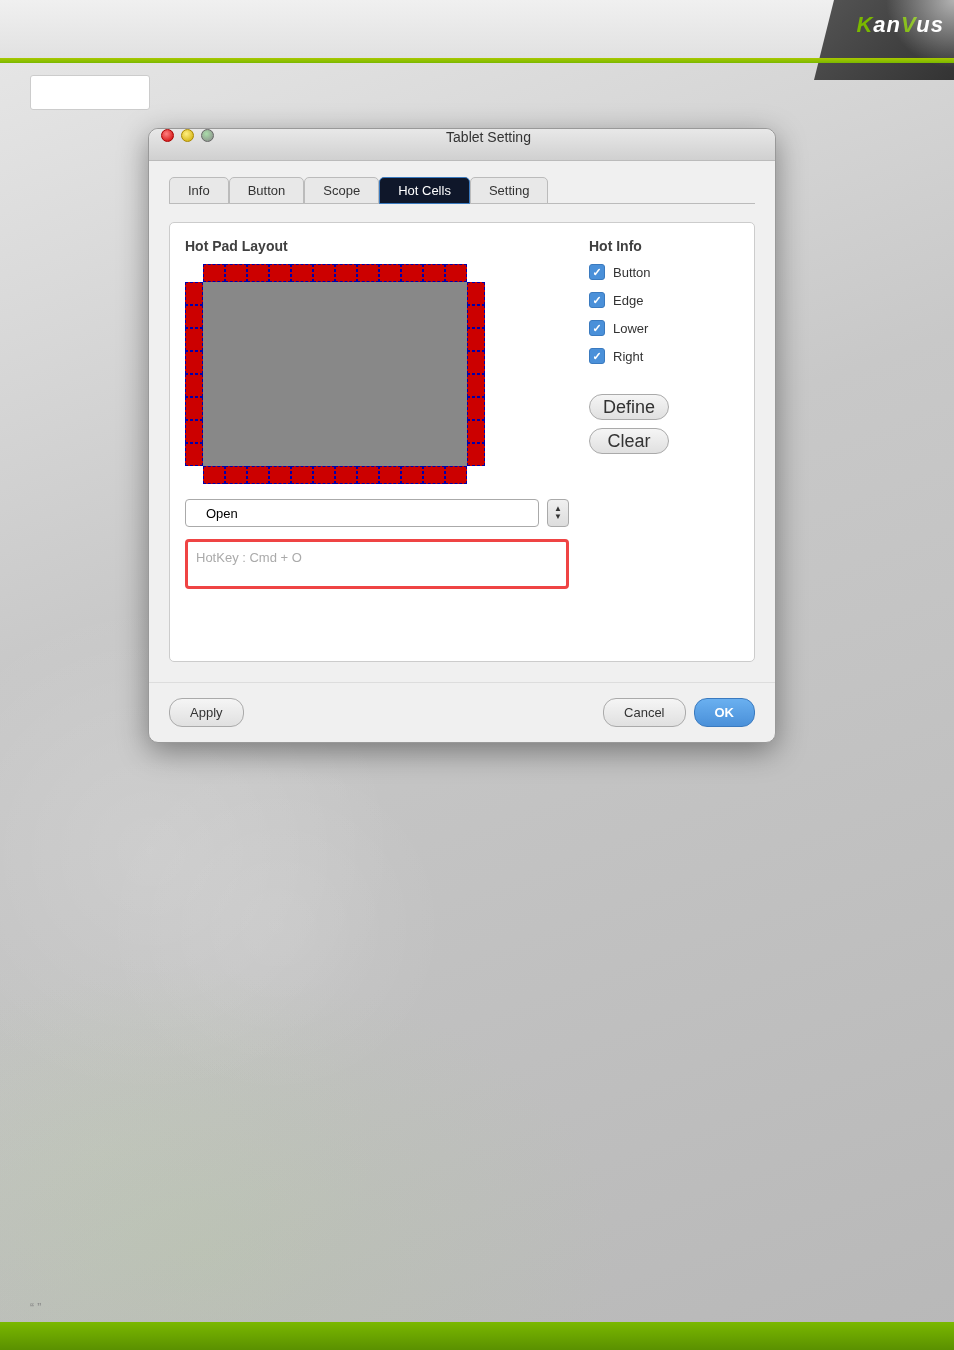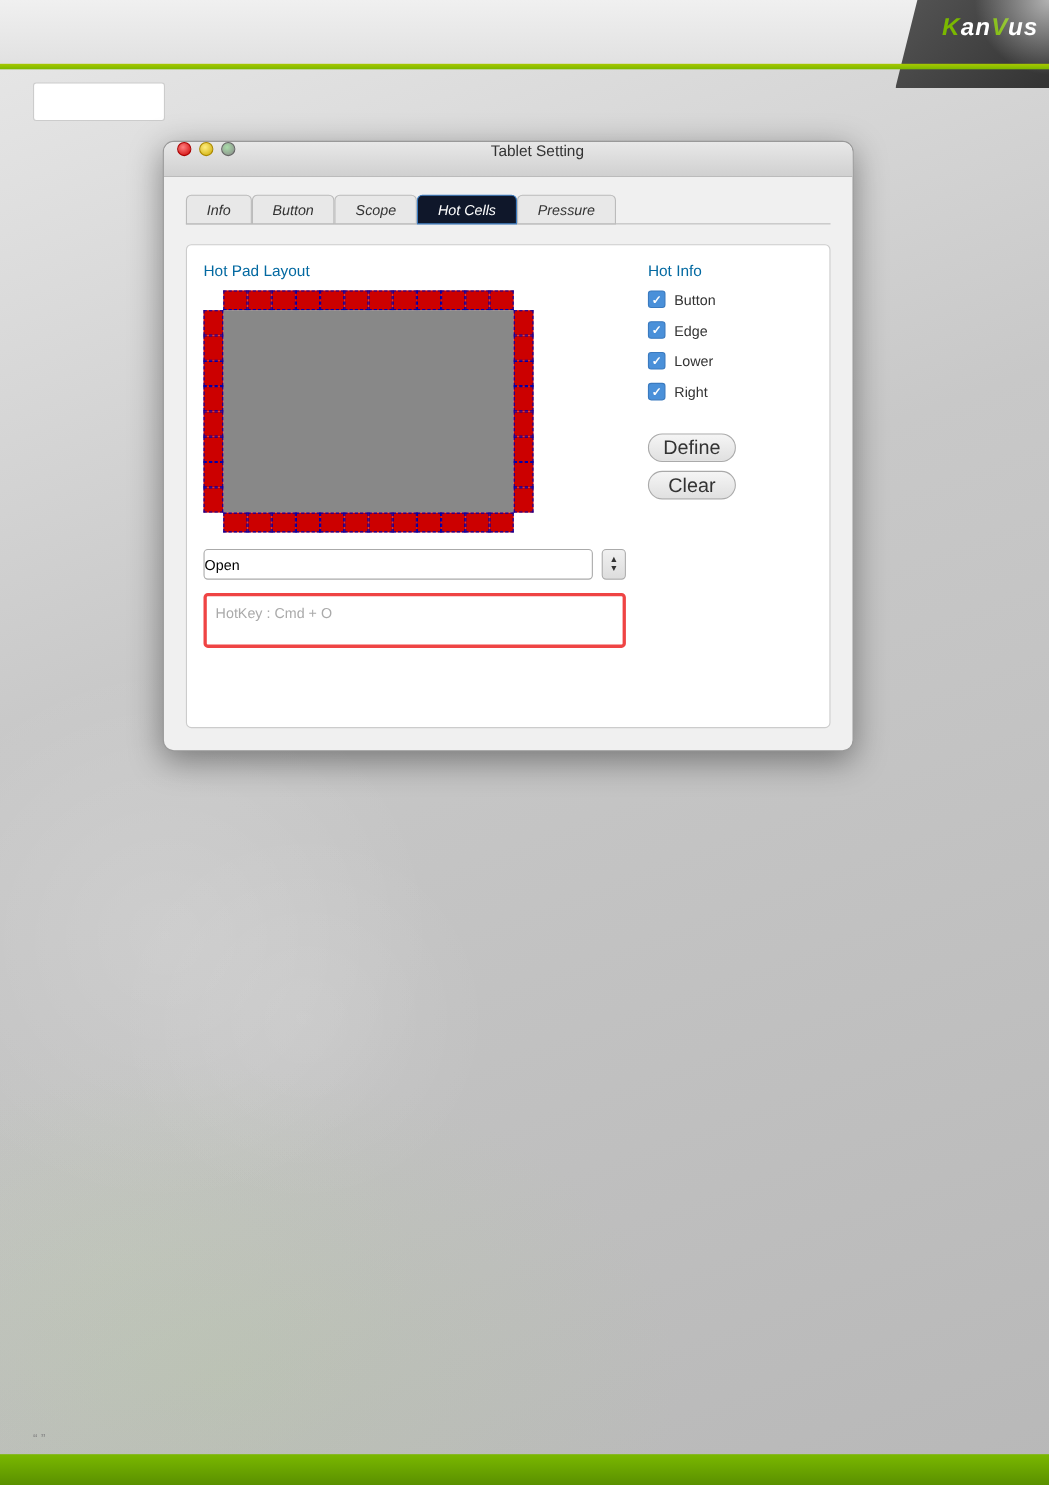--- a/index.html
+++ b/index.html
@@ -177,21 +177,20 @@
       padding: 15px 20px 20px;
     }
 
     
     .tabs-row {
       display: flex;
       align-items: flex-start;
       gap: 0;
       margin-bottom: 18px;
       border-bottom: 1px solid #bbb;
-      font-style: italic;
     }
 
     .tab {
       padding: 5px 18px;
       font-size: 13px;
       color: #333;
       background: transparent;
       border: 1px solid transparent;
       border-radius: 5px 5px 0 0;
       cursor: pointer;
@@ -230,22 +229,22 @@
     .left-col {
       flex: 1;
     }
 
     .right-col {
       width: 150px;
     }
 
     .section-label {
       font-size: 14px;
-      font-weight: 400;
-      color: #0369a1;
+      font-weight: 700;
+      color: #404040;
       margin-bottom: 10px;
     }
 
     
     .hotpad-container {
       position: relative;
       width: 300px;
       height: 220px;
       margin-bottom: 15px;
     }
@@ -309,21 +308,21 @@
       align-items: center;
       gap: 8px;
       margin-bottom: 12px;
     }
 
     .dropdown-field {
       flex: 1;
       height: 28px;
       border: 1px solid #aaa;
       border-radius: 4px;
-      padding: 0 0;
+      padding: 0 20px;
       font-size: 13px;
       background: white;
       display: flex;
       align-items: center;
     }
 
     .stepper {
       width: 22px;
       height: 28px;
       border: 1px solid #aaa;
@@ -489,21 +488,21 @@
     <div class="dialog-title">Tablet Setting</div>
   </div>
 
   <div class="dialog-content">
 
     <div class="tabs-row">
       <div class="tab tab-inset">Info</div>
       <div class="tab tab-inset">Button</div>
       <div class="tab tab-inset">Scope</div>
       <div class="tab active">Hot Cells</div>
-      <div class="tab tab-inset">Pressure</div>
+      <div class="tab tab-inset">Setting</div>
     </div>
 
     <div class="inner-content">
       <div class="two-col">
 
         <div class="left-col">
           <div class="section-label">Hot Pad Layout</div>
 
           <div class="hotpad-container">
 
@@ -611,17 +610,22 @@
 
           <br>
           <button class="define-btn">Define</button>
           <button class="clear-btn">Clear</button>
         </div>
 
       </div>
     </div>
   </div>
 
+  <div class="dialog-footer">
+    <button class="btn-apply">Apply</button>
+    <button class="btn-cancel">Cancel</button>
+    <button class="btn-ok">OK</button>
+  </div>
 </div>
 
 <div class="bottom-quote">“                   ”</div>
 
 <div class="green-bar-bottom"></div>
 
 </body></html>

